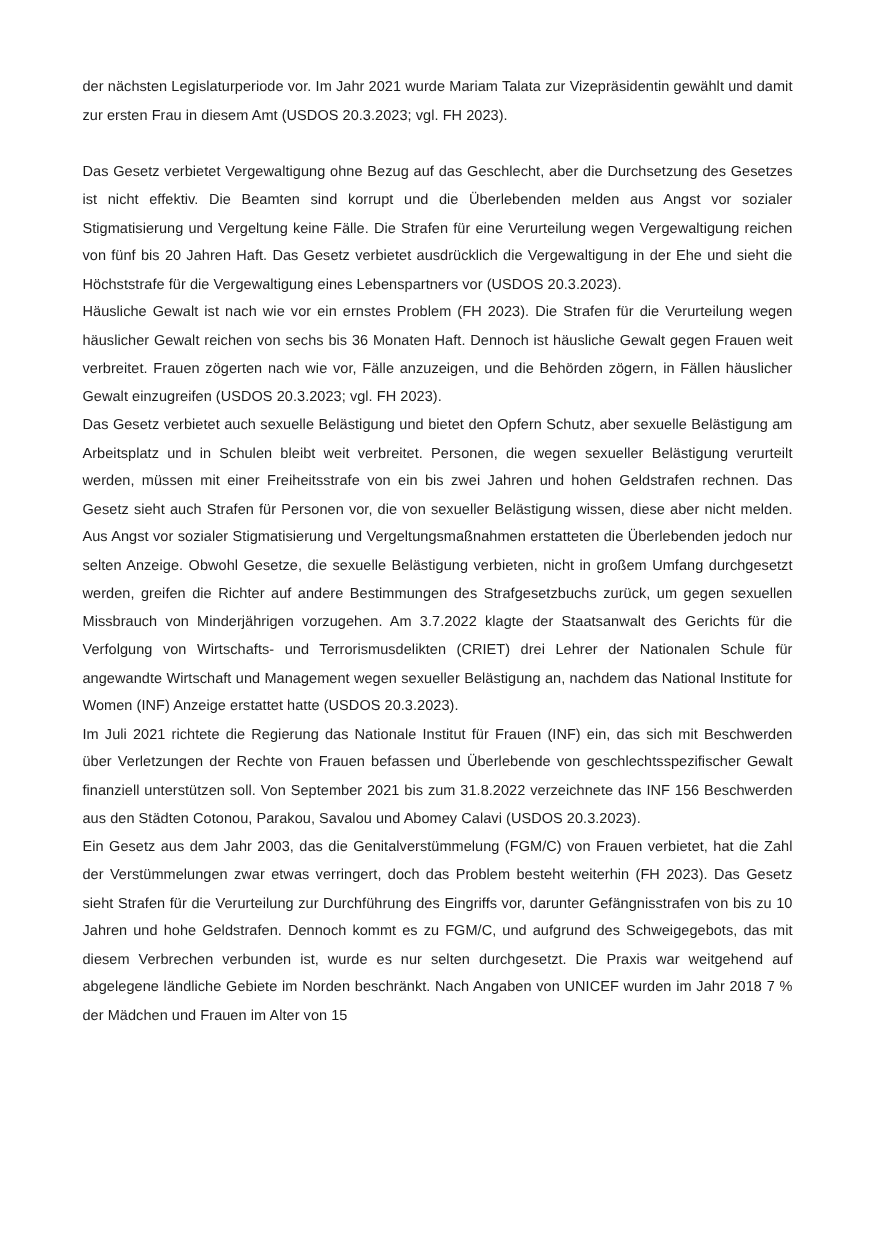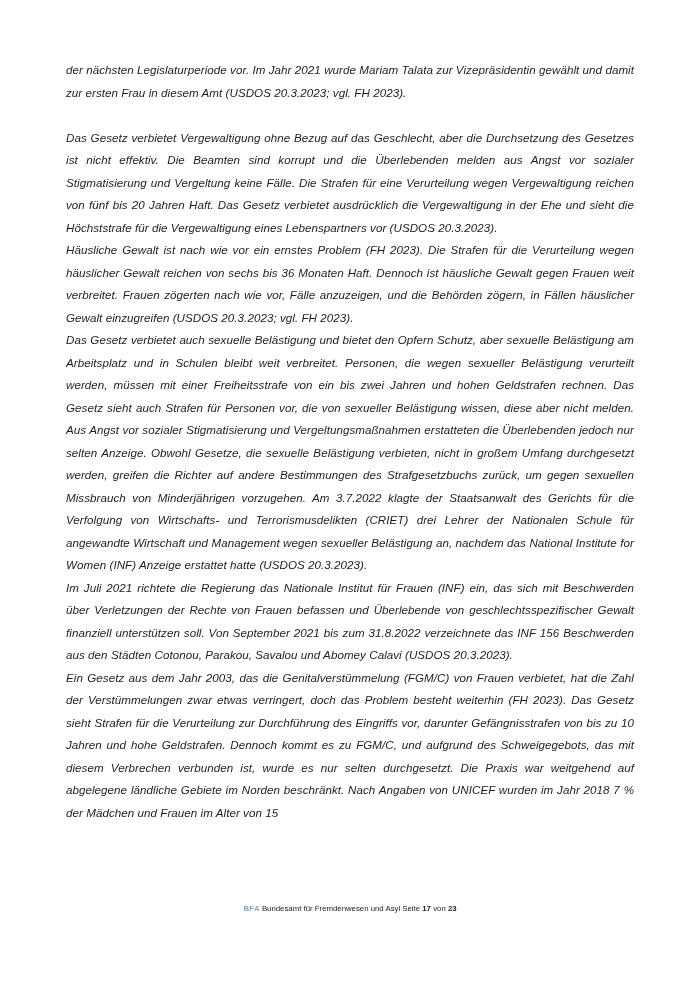--- a/index.html
+++ b/index.html
@@ -19,21 +19,21 @@
       position: absolute;
       top: 59px;
       left: 66px;
       width: 568px;
       color: #1c1c1c;
       font-size: 11.6px;
       line-height: 22.5px;
       text-align: justify;
       letter-spacing: 0.05px;
     }
-    .para { margin: 0; font-style: italic; }
+    .para { margin: 0; }
     .para.gap-after { margin-bottom: 22.5px; }
     .footer {
       position: absolute;
       top: 903px;
       left: 0;
       width: 700px;
       text-align: center;
       font-size: 7.8px;
       line-height: 12px;
       color: #222222;
@@ -53,21 +53,14 @@
 
   <div class="content">
     <p class="para gap-after">der nächsten Legislaturperiode vor. Im Jahr 2021 wurde Mariam Talata zur Vizepräsidentin gewählt und damit zur ersten Frau in diesem Amt (USDOS 20.3.2023; vgl. FH 2023).</p>
     <p class="para">Das Gesetz verbietet Vergewaltigung ohne Bezug auf das Geschlecht, aber die Durchsetzung des Gesetzes ist nicht effektiv. Die Beamten sind korrupt und die Überlebenden melden aus Angst vor sozialer Stigmatisierung und Vergeltung keine Fälle. Die Strafen für eine Verurteilung wegen Vergewaltigung reichen von fünf bis 20 Jahren Haft. Das Gesetz verbietet ausdrücklich die Vergewaltigung in der Ehe und sieht die Höchststrafe für die Vergewaltigung eines Lebenspartners vor (USDOS 20.3.2023).</p>
     <p class="para">Häusliche Gewalt ist nach wie vor ein ernstes Problem (FH 2023). Die Strafen für die Verurteilung wegen häuslicher Gewalt reichen von sechs bis 36 Monaten Haft. Dennoch ist häusliche Gewalt gegen Frauen weit verbreitet. Frauen zögerten nach wie vor, Fälle anzuzeigen, und die Behörden zögern, in Fällen häuslicher Gewalt einzugreifen (USDOS 20.3.2023; vgl. FH 2023).</p>
     <p class="para">Das Gesetz verbietet auch sexuelle Belästigung und bietet den Opfern Schutz, aber sexuelle Belästigung am Arbeitsplatz und in Schulen bleibt weit verbreitet. Personen, die wegen sexueller Belästigung verurteilt werden, müssen mit einer Freiheitsstrafe von ein bis zwei Jahren und hohen Geldstrafen rechnen. Das Gesetz sieht auch Strafen für Personen vor, die von sexueller Belästigung wissen, diese aber nicht melden. Aus Angst vor sozialer Stigmatisierung und Vergeltungsmaßnahmen erstatteten die Überlebenden jedoch nur selten Anzeige. Obwohl Gesetze, die sexuelle Belästigung verbieten, nicht in großem Umfang durchgesetzt werden, greifen die Richter auf andere Bestimmungen des Strafgesetzbuchs zurück, um gegen sexuellen Missbrauch von Minderjährigen vorzugehen. Am 3.7.2022 klagte der Staatsanwalt des Gerichts für die Verfolgung von Wirtschafts- und Terrorismusdelikten (CRIET) drei Lehrer der Nationalen Schule für angewandte Wirtschaft und Management wegen sexueller Belästigung an, nachdem das National Institute for Women (INF) Anzeige erstattet hatte (USDOS 20.3.2023).</p>
     <p class="para">Im Juli 2021 richtete die Regierung das Nationale Institut für Frauen (INF) ein, das sich mit Beschwerden über Verletzungen der Rechte von Frauen befassen und Überlebende von geschlechtsspezifischer Gewalt finanziell unterstützen soll. Von September 2021 bis zum 31.8.2022 verzeichnete das INF 156 Beschwerden aus den Städten Cotonou, Parakou, Savalou und Abomey Calavi (USDOS 20.3.2023).</p>
     <p class="para">Ein Gesetz aus dem Jahr 2003, das die Genitalverstümmelung (FGM/C) von Frauen verbietet, hat die Zahl der Verstümmelungen zwar etwas verringert, doch das Problem besteht weiterhin (FH 2023). Das Gesetz sieht Strafen für die Verurteilung zur Durchführung des Eingriffs vor, darunter Gefängnisstrafen von bis zu 10 Jahren und hohe Geldstrafen. Dennoch kommt es zu FGM/C, und aufgrund des Schweigegebots, das mit diesem Verbrechen verbunden ist, wurde es nur selten durchgesetzt. Die Praxis war weitgehend auf abgelegene ländliche Gebiete im Norden beschränkt. Nach Angaben von UNICEF wurden im Jahr 2018 7 % der Mädchen und Frauen im Alter von 15</p>
   </div>
 
-  <div class="footer">
-    <span class="abbr">BFA</span><span>Bundesamt für Fremdenwesen und Asyl</span>
-    <span>Seite</span>
-    <b>17</b>
-    <span>von</span>
-    <b>23</b>
-  </div>
 
 </div>
 
 </body></html>

